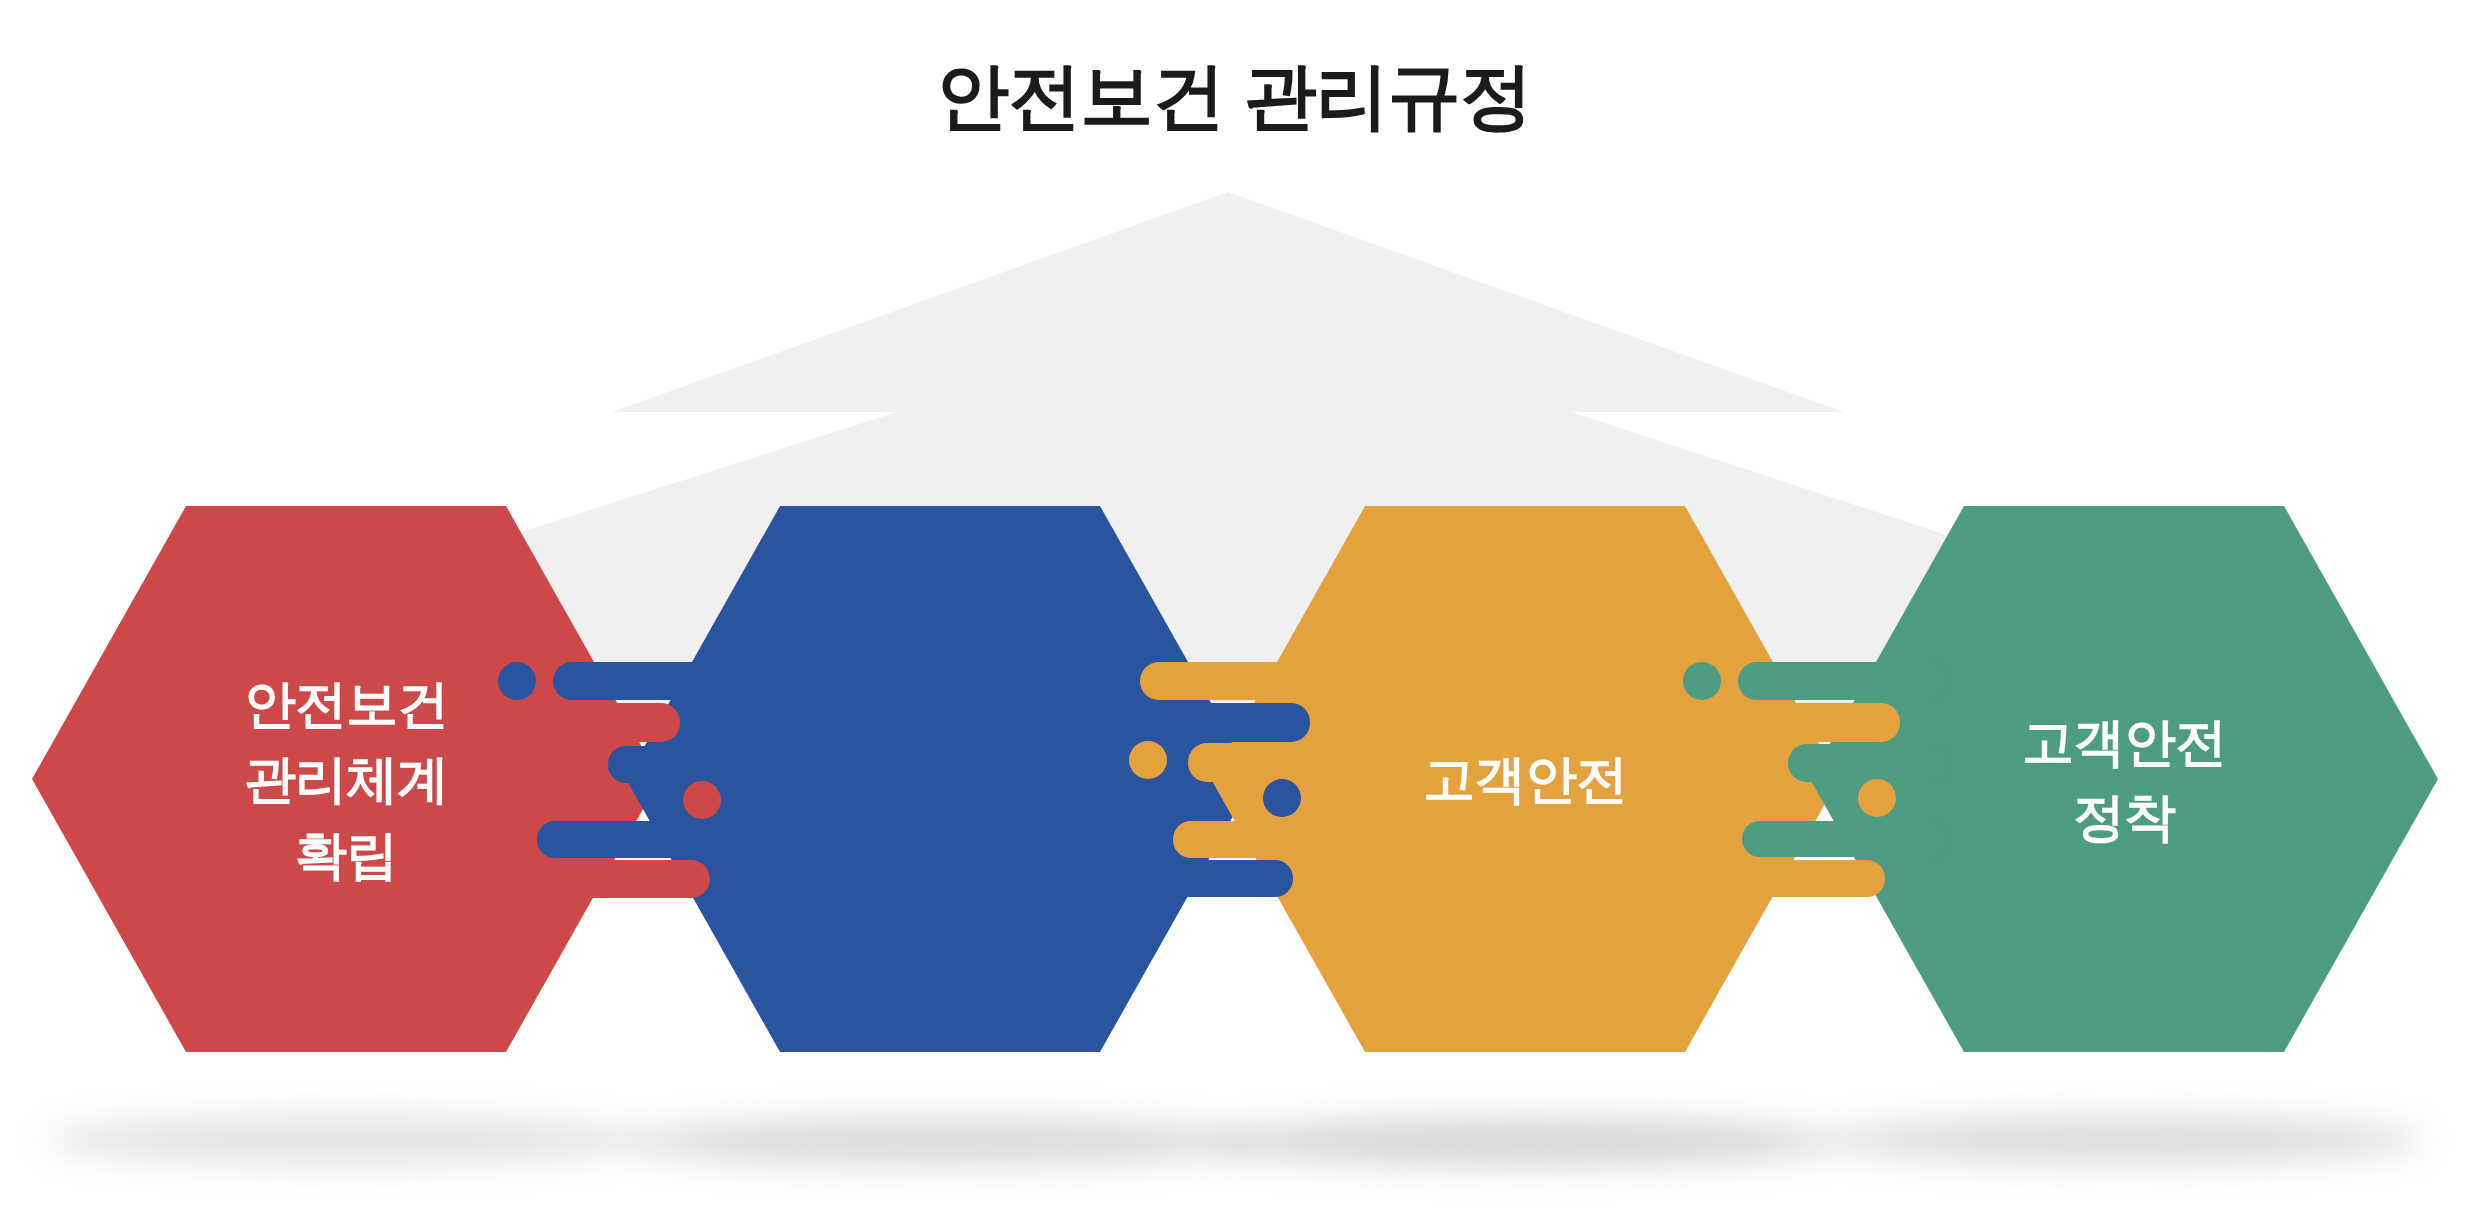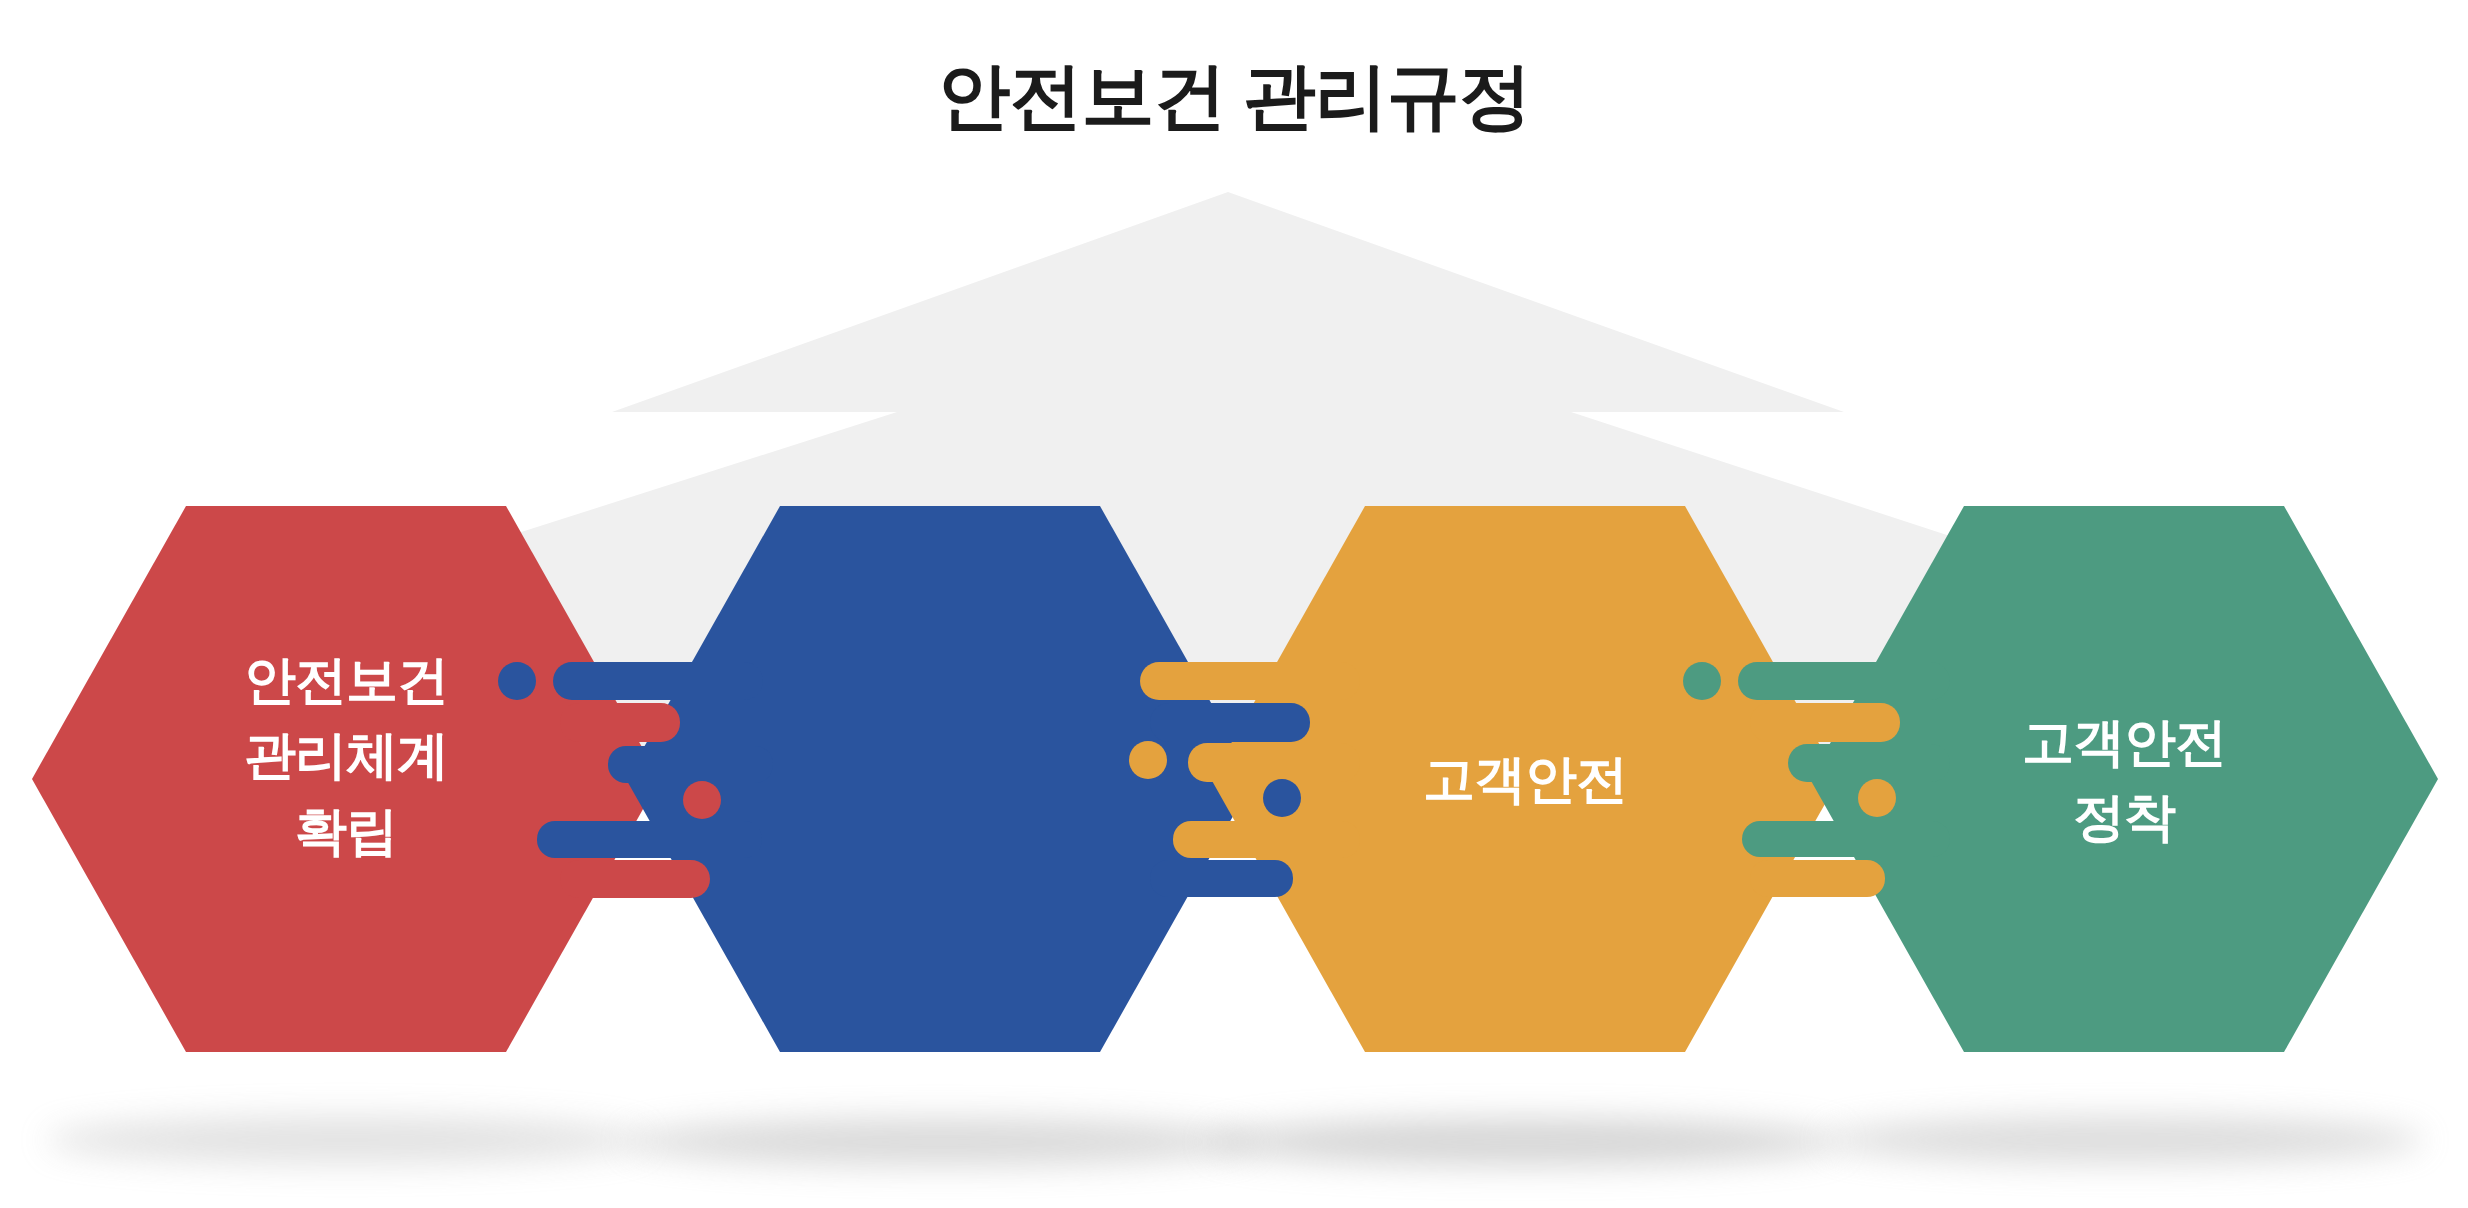--- a/index.html
+++ b/index.html
@@ -2,21 +2,21 @@
 <html><head>
 <meta charset="utf-8">
 <style>
   html, body { margin: 0; padding: 0; background: #ffffff; }
   #stage {
     position: relative;
     width: 2468px;
     height: 1208px;
     background: #ffffff;
     overflow: hidden;
-    font-family: Liberation Serif, serif;
+    font-family: Liberation Sans, sans-serif;
   }
   #diagram-svg { position: absolute; left: 0; top: 0; }
   .page-title {
     position: absolute;
     left: 0; top: 48px;
     width: 100%;
     text-align: center;
     font-size: 73px;
     font-weight: 800;
     letter-spacing: -1px;
@@ -86,20 +86,20 @@
       <rect x="1750" y="703" width="150" height="39" rx="19" fill="#E4A23E"></rect>
       <rect x="1788" y="744" width="162" height="38" rx="19" fill="#4D9B81"></rect>
       <circle cx="1877" cy="798" r="19" fill="#E4A23E"></circle>
       <rect x="1742" y="821" width="208" height="36" rx="18" fill="#4D9B81"></rect>
       <rect x="1750" y="860" width="135" height="37" rx="18" fill="#E4A23E"></rect>
     </g>
   </svg>
 
   <div class="page-title">안전보건 관리규정</div>
 
-  <div class="hex-label" style="left:346px;  top:756px;">안전보건
+  <div class="hex-label" style="left:346px;  top:780px;">안전보건
 관리체계
 확립</div>
   <div class="hex-label" style="left:1525px; top:780px;">고객안전</div>
   <div class="hex-label" style="left:2124px; top:780px;">고객안전
 정착</div>
 
 </div>
 
 </body></html>

